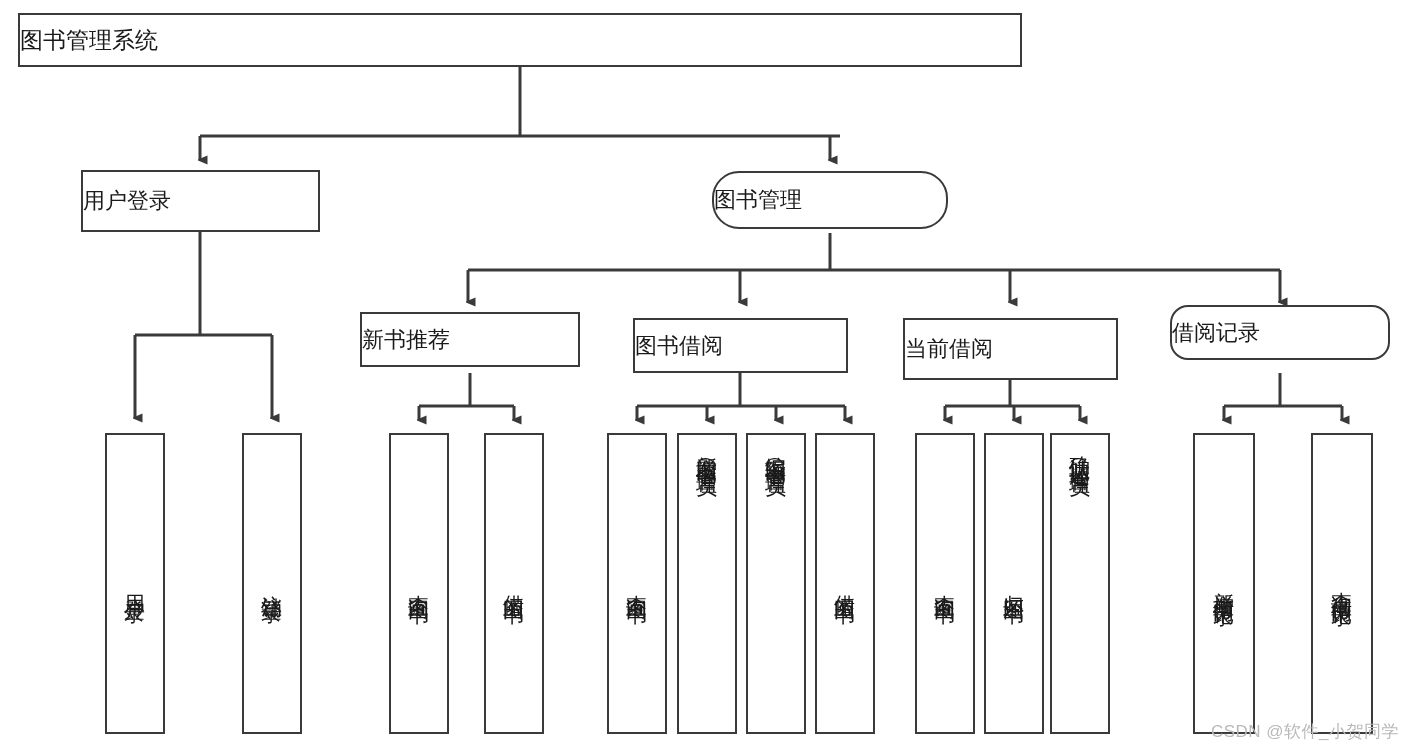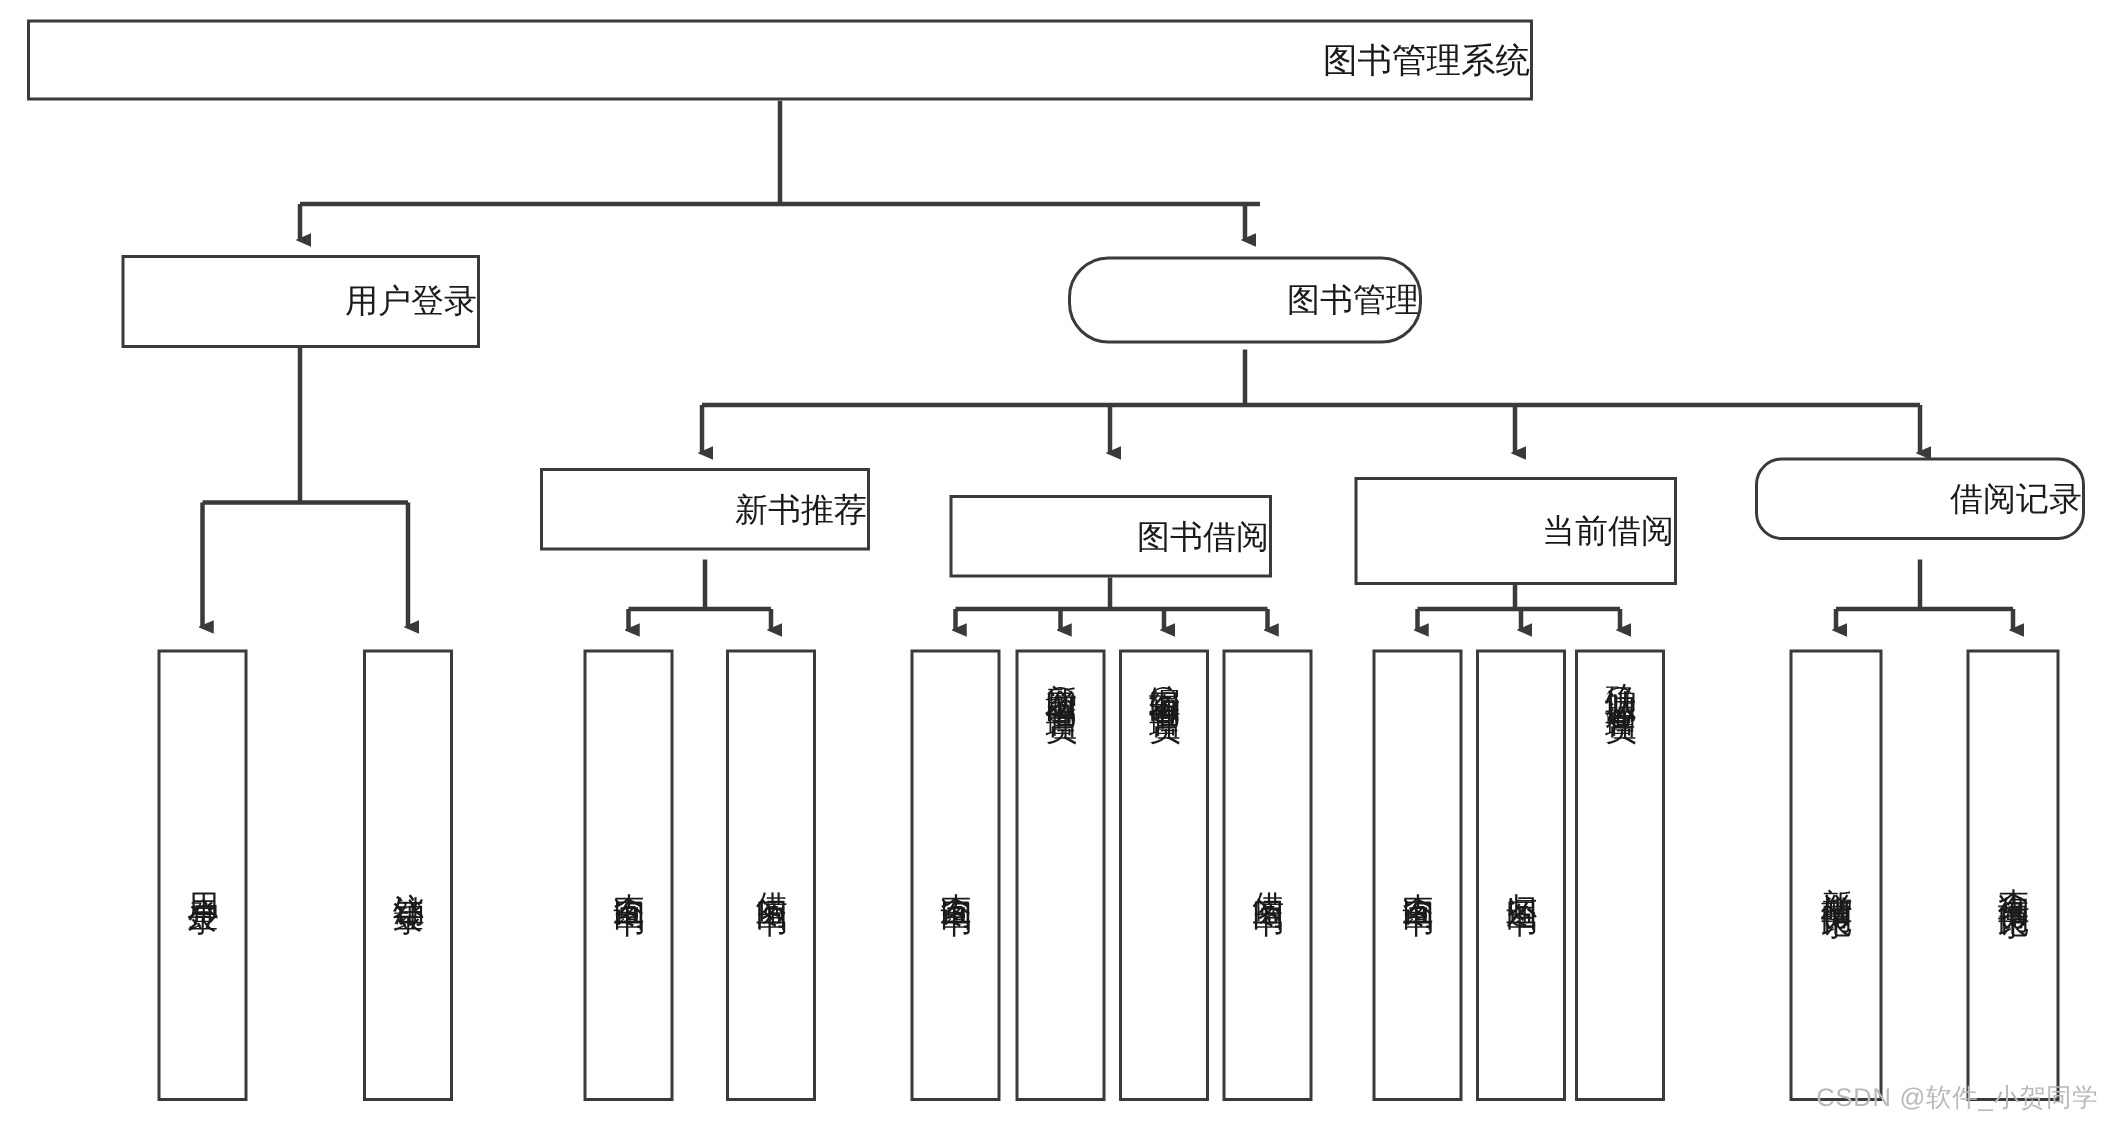--- a/index.html
+++ b/index.html
@@ -26,21 +26,21 @@
   }
 
   
   .node {
     position: absolute;
     box-sizing: border-box;
     background: #ffffff;
     border: 2px solid #3a3a3a;
     display: flex;
     align-items: center;
-    justify-content: flex-end;
+    justify-content: flex-start;
     color: #1a1a1a;
     z-index: 2;
   }
   .node.root {
     font-size: 23px;
   }
   .node.l2 {
     font-size: 22px;
   }
   .node.l3 {
@@ -140,24 +140,24 @@
   <div class="node l2" style="left:81px; top:170px; width:239px; height:62px;">
     <span>用户登录</span>
   </div>
   <div class="node l2" style="left:712px; top:171px; width:236px; height:58px;border-radius:27px;">
     <span>图书管理</span>
   </div>
 
   <div class="node l3" style="left:360px; top:312px; width:220px; height:55px;">
     <span>新书推荐</span>
   </div>
-  <div class="node l3" style="left:633px; top:318px; width:215px; height:55px;margin-top:12px;">
+  <div class="node l3" style="left:633px; top:318px; width:215px; height:55px;">
     <span>图书借阅</span>
   </div>
-  <div class="node l3" style="left:903px; top:318px; width:215px; height:72px;">
+  <div class="node l3" style="left:903px; top:318px; width:215px; height:62px;">
     <span>当前借阅</span>
   </div>
   <div class="node l3" style="left:1170px; top:305px; width:220px; height:55px;border-radius:18px;">
     <span>借阅记录</span>
   </div>
 
   <div class="node leaf" style="left:105px; top:433px; width:60px; height:301px;">
     <span class="vtext">用户登录</span>
   </div>
   <div class="node leaf" style="left:242px; top:433px; width:60px; height:301px;">

